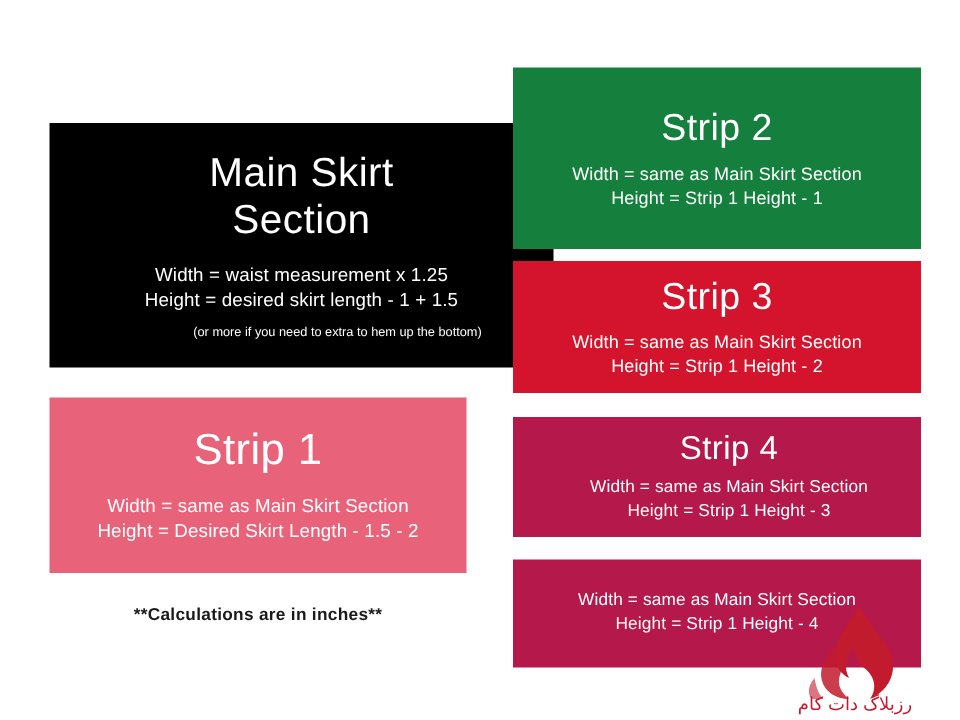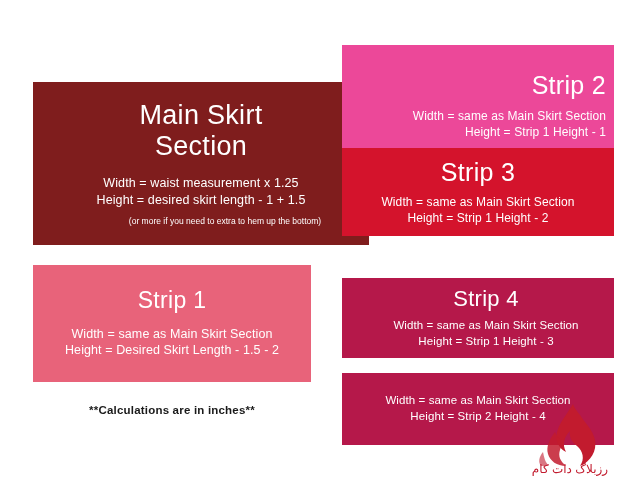--- a/index.html
+++ b/index.html
@@ -46,59 +46,58 @@
     line-height: 1.3;
     padding-left: 48px;
   }
 
   
   #main-skirt {
     left: 33px;
     top: 82px;
     width: 336px;
     height: 163px;
-    background: #7f1d1d;
+    background: #000000;
   }
   #main-skirt .title {
     font-size: 27px;
     margin-bottom: 14px;
   }
   #main-skirt .line { font-size: 12.5px; }
   #main-skirt .note { font-size: 8.5px; margin-top: 7px; }
 
   
   #strip-1 {
     left: 33px;
     top: 265px;
     width: 278px;
     height: 117px;
     background: #e8637a;
   }
   #strip-1 .title {
-    font-size: 23px;
+    font-size: 29px;
     margin-bottom: 12px;
   }
   #strip-1 .line { font-size: 12.5px; }
 
   
   #strip-2 {
     left: 342px;
     top: 45px;
     width: 272px;
     height: 121px;
-    background: #ec4899;
-    align-items: flex-end;
+    background: #15803d;
   }
   #strip-2 .title { font-size: 25px; margin-bottom: 9px; }
   #strip-2 .line { font-size: 12px; }
 
   
   #strip-3 {
     left: 342px;
-    top: 148px;
+    top: 174px;
     width: 272px;
     height: 88px;
     background: #d4132c;
   }
   #strip-3 .title { font-size: 25px; margin-bottom: 8px; }
   #strip-3 .line { font-size: 12px; }
 
   
   #strip-4 {
     left: 342px;
@@ -197,21 +196,21 @@
   </div>
 
   <div class="card" id="strip-4">
     <div class="title">Strip 4</div>
     <div class="line">Width = same as Main Skirt Section</div>
     <div class="line">Height = Strip 1 Height - 3</div>
   </div>
 
   <div class="card" id="strip-5">
     <div class="line">Width = same as Main Skirt Section</div>
-    <div class="line">Height = Strip 2 Height - 4</div>
+    <div class="line">Height = Strip 1 Height - 4</div>
   </div>
 
   <div id="watermark">
     <div class="mark">
       <svg width="74" height="66" viewBox="0 0 74 66" xmlns="http://www.w3.org/2000/svg">
         <g fill="#c21b2e">
           <path d="M40 2 C33 13, 28 19, 25 27 C21 37, 25 46, 33 50 C29 42, 31 35, 37 29 C36 36, 39 40, 44 44 C50 49, 52 57, 47 64 C58 59, 64 49, 62 38 C60 28, 52 21, 47 13 C44 9, 41 6, 40 2 Z"></path>
           <path d="M22 30 C16 38, 13 45, 15 52 C17 59, 24 64, 33 64 C27 59, 25 54, 27 48 C28 44, 30 40, 32 37 C27 39, 24 35, 22 30 Z" opacity="0.85"></path>
           <path d="M10 50 C6 55, 5 60, 8 64 L16 64 C12 60, 11 55, 10 50 Z" opacity="0.6"></path>
         </g>

